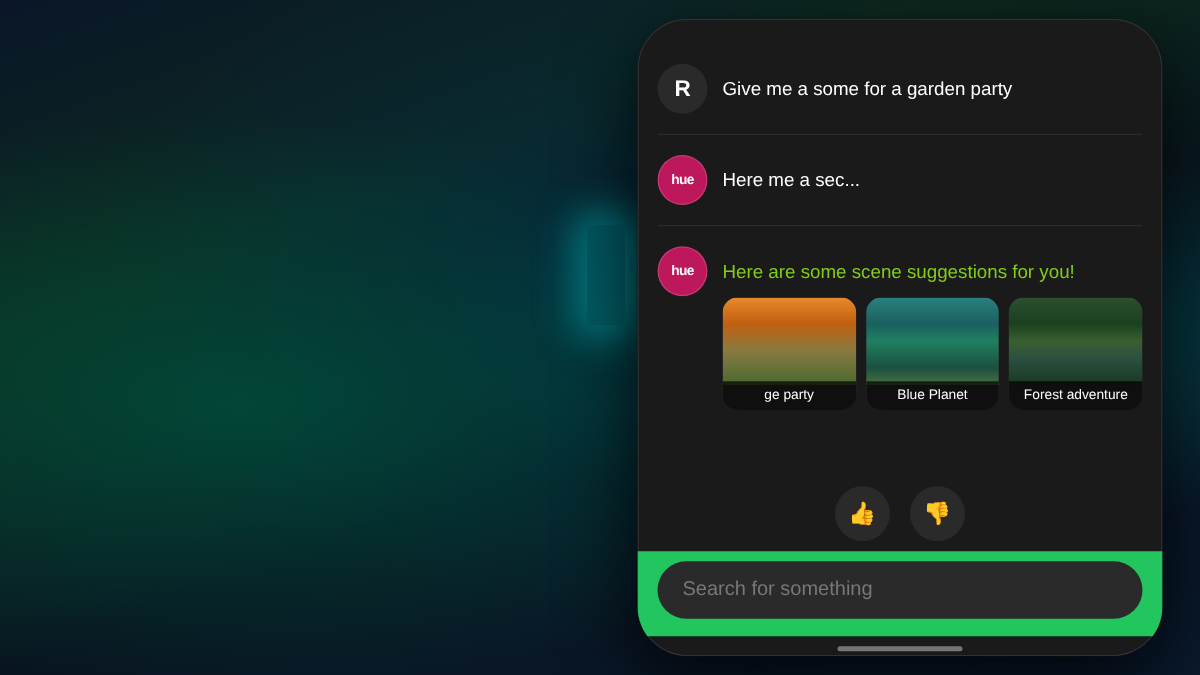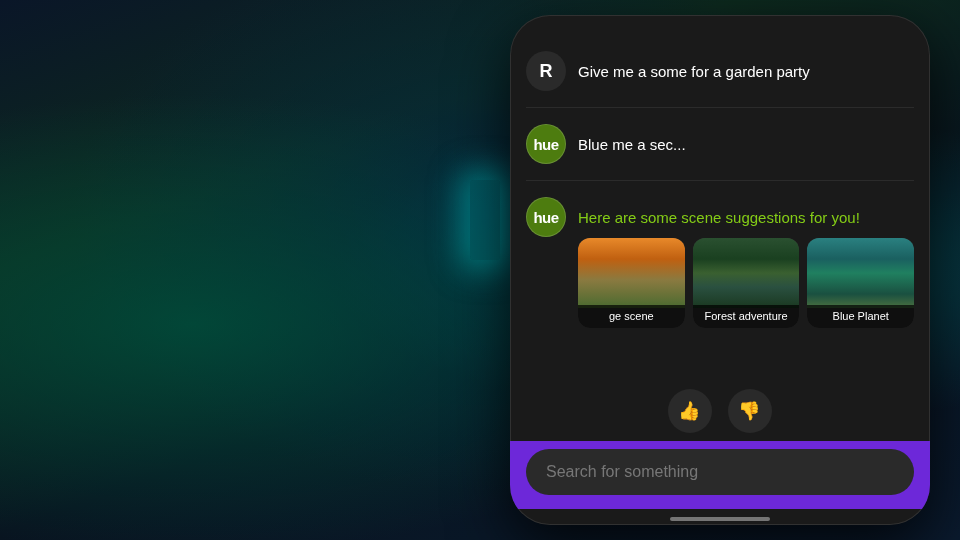--- a/index.html
+++ b/index.html
@@ -79,23 +79,23 @@
     }
 
     .avatar-user {
       background: #2a2a2a;
       color: #fff;
       font-size: 18px;
       font-weight: 700;
     }
 
     .avatar-hue {
-      background: #4d7c0f;
-      color: #fff;
-      font-size: 15px;
+      background: #be185d;
+      color: #fff;
+      font-size: 11px;
       font-weight: 600;
       letter-spacing: -0.5px;
       border: 1px solid rgba(255,255,255,0.15);
     }
 
     .message-content {
       flex: 1;
       color: #fff;
       font-size: 15px;
       line-height: 1.4;
@@ -177,21 +177,21 @@
       display: flex;
       align-items: center;
       justify-content: center;
       cursor: pointer;
       color: #fff;
       font-size: 18px;
     }
 
     .search-bar-container {
       padding: 8px 16px 14px;
-      background: #6d28d9;
+      background: #22c55e;
     }
 
     .search-bar {
       width: 100%;
       background: #2a2a2a;
       border: none;
       border-radius: 24px;
       padding: 14px 20px;
       color: #888;
       font-size: 16px;
@@ -244,52 +244,52 @@
         <div class="message-content">
           <span>Give me a some for a garden party</span>
         </div>
       </div>
 
       <div class="chat-message">
         <div class="avatar avatar-hue">
           <span>hue</span>
         </div>
         <div class="message-content">
-          <span>Blue me a sec...</span>
+          <span>Here me a sec...</span>
           <span class="message-blurred">&nbsp;&nbsp;&nbsp;&nbsp;&nbsp;&nbsp;&nbsp;&nbsp;&nbsp;&nbsp;&nbsp;&nbsp;&nbsp;&nbsp;&nbsp;&nbsp;&nbsp;&nbsp;&nbsp;&nbsp;</span>
         </div>
       </div>
 
       <div class="chat-message">
         <div class="avatar avatar-hue">
           <span>hue</span>
         </div>
         <div class="message-content">
           <div class="scene-label">
             <span>Here are some scene suggestions for you!</span>
           </div>
           <div class="scene-cards">
             <div class="scene-card">
               <div class="scene-card-img scene-orange-fields"></div>
               <div class="scene-card-label">
-                <span>ge scene</span>
+                <span>ge party</span>
+              </div>
+            </div>
+            <div class="scene-card">
+              <div class="scene-card-img scene-blue-planet"></div>
+              <div class="scene-card-label">
+                <span>Blue Planet</span>
               </div>
             </div>
             <div class="scene-card">
               <div class="scene-card-img scene-forest"></div>
               <div class="scene-card-label">
                 <span>Forest adventure</span>
               </div>
             </div>
-            <div class="scene-card">
-              <div class="scene-card-img scene-blue-planet"></div>
-              <div class="scene-card-label">
-                <span>Blue Planet</span>
-              </div>
-            </div>
           </div>
         </div>
       </div>
 
     </div>
 
     <div class="feedback-buttons">
       <button class="feedback-btn">
         <span>👍</span>
       </button>

